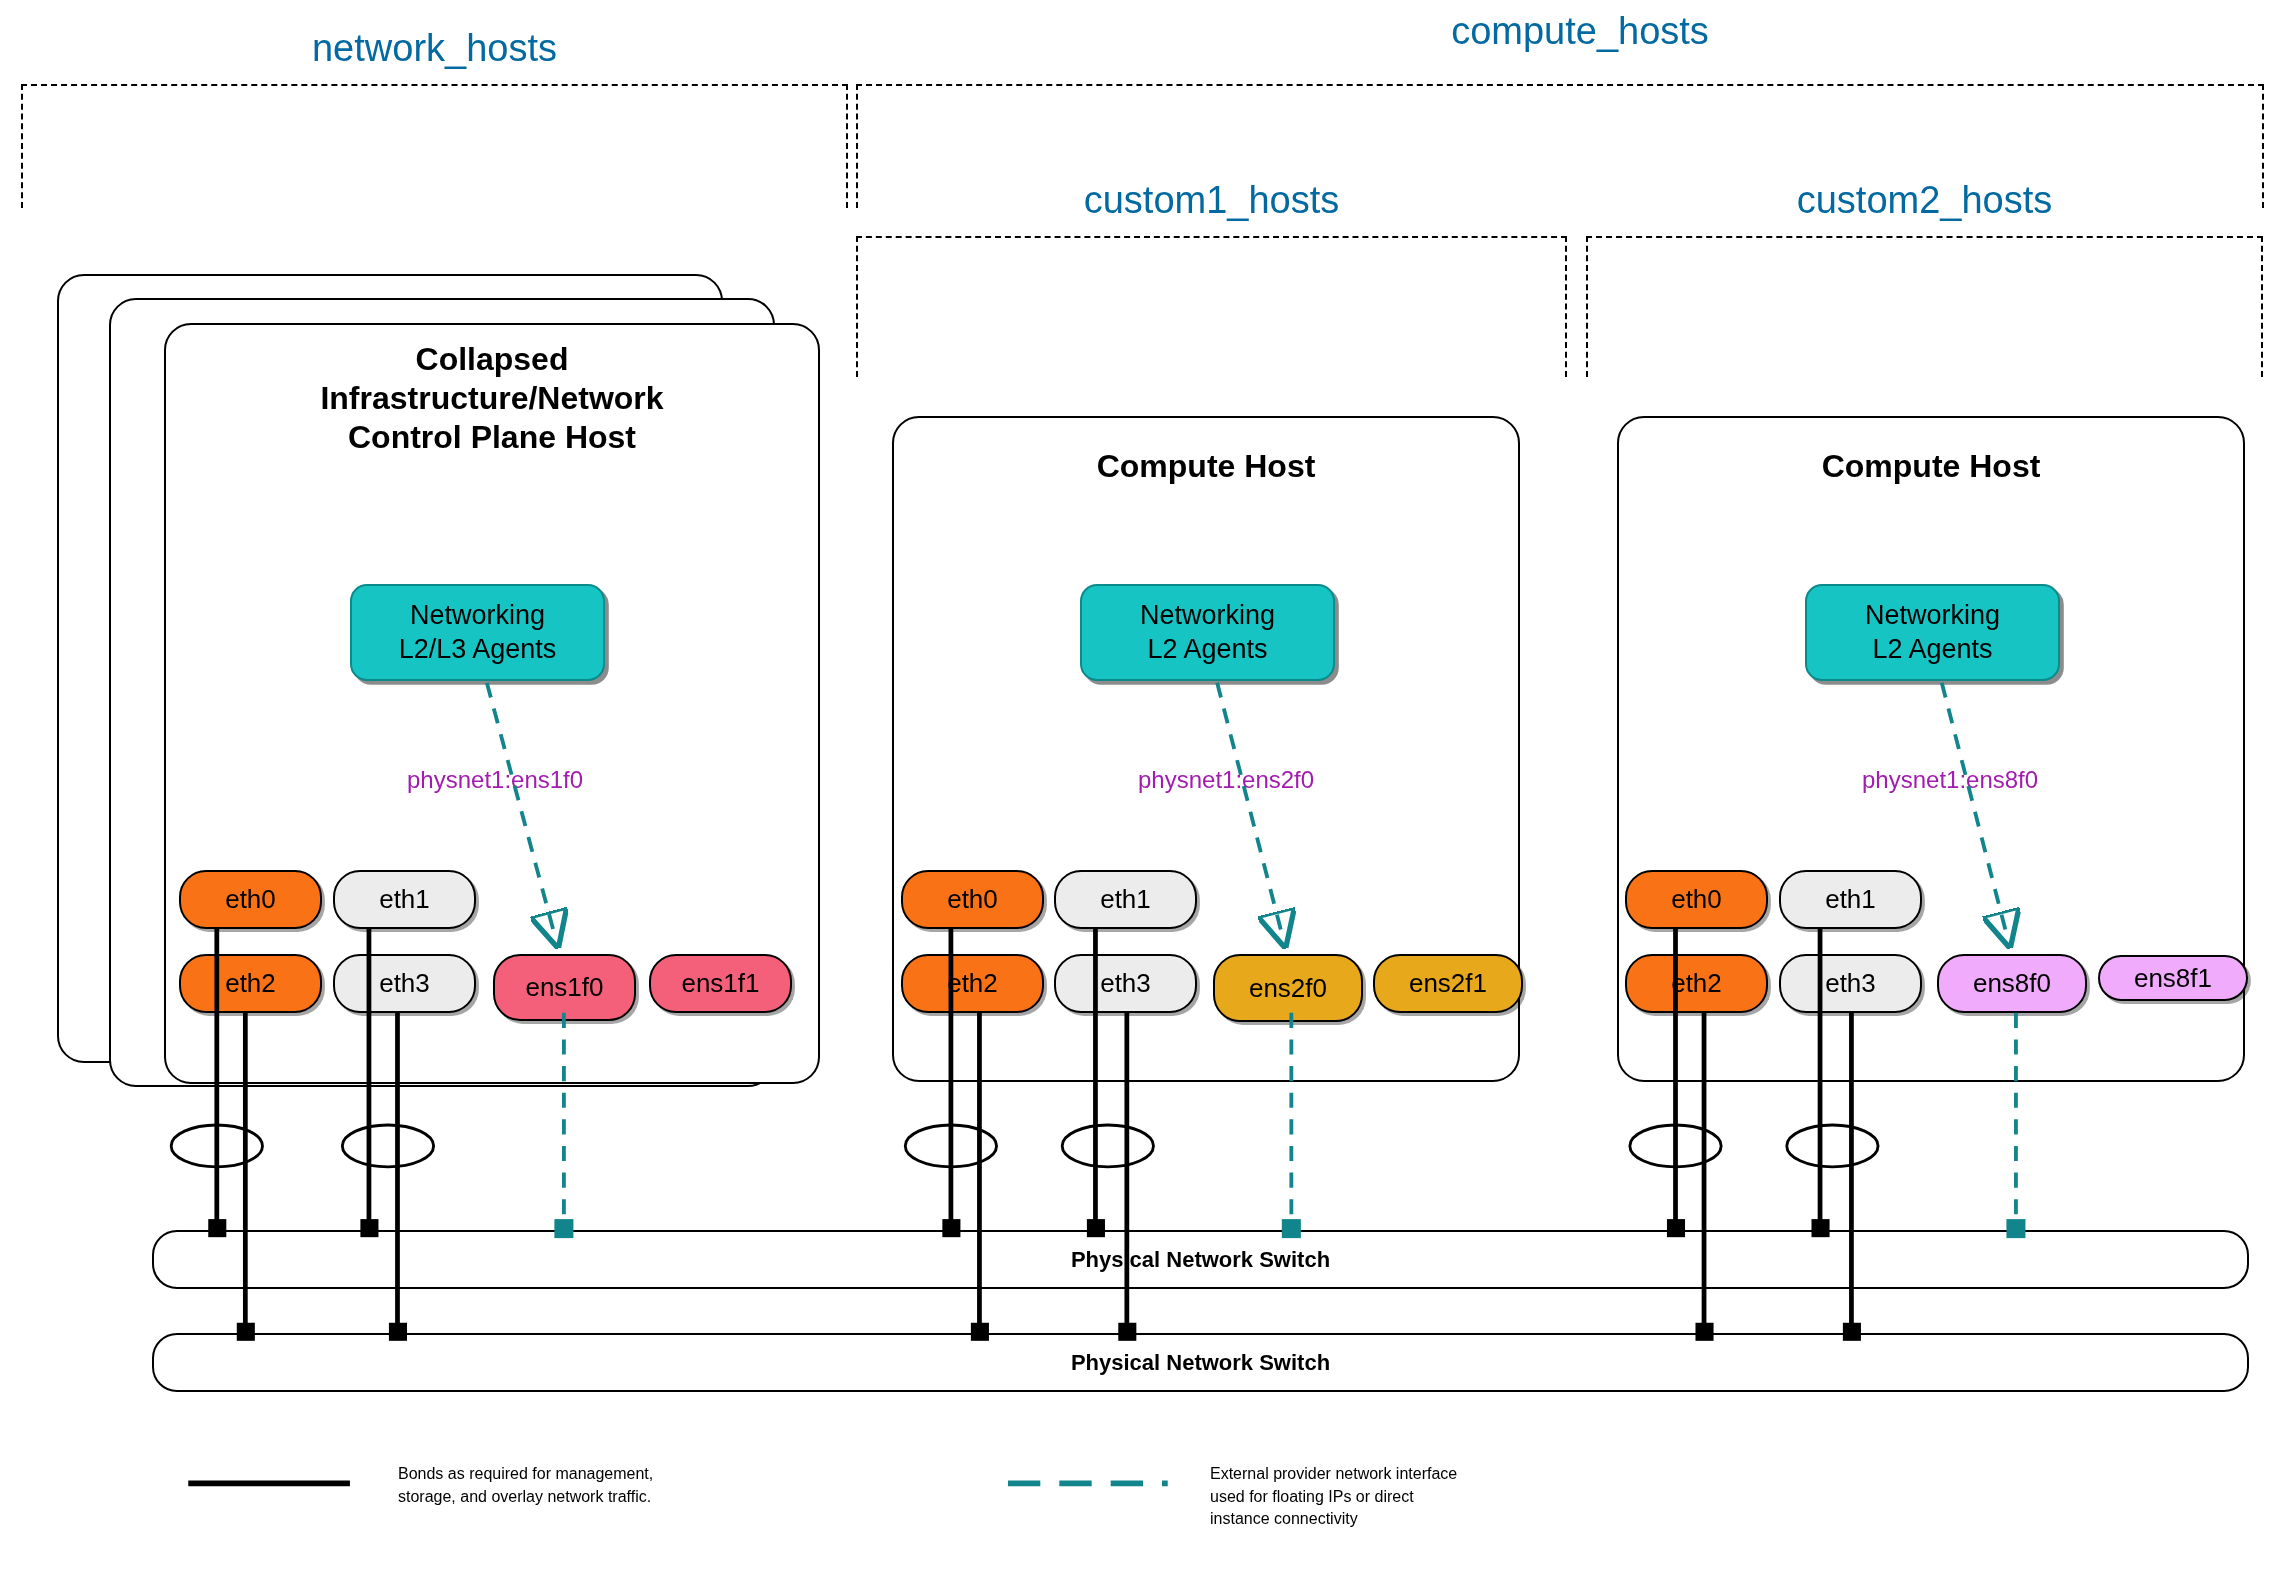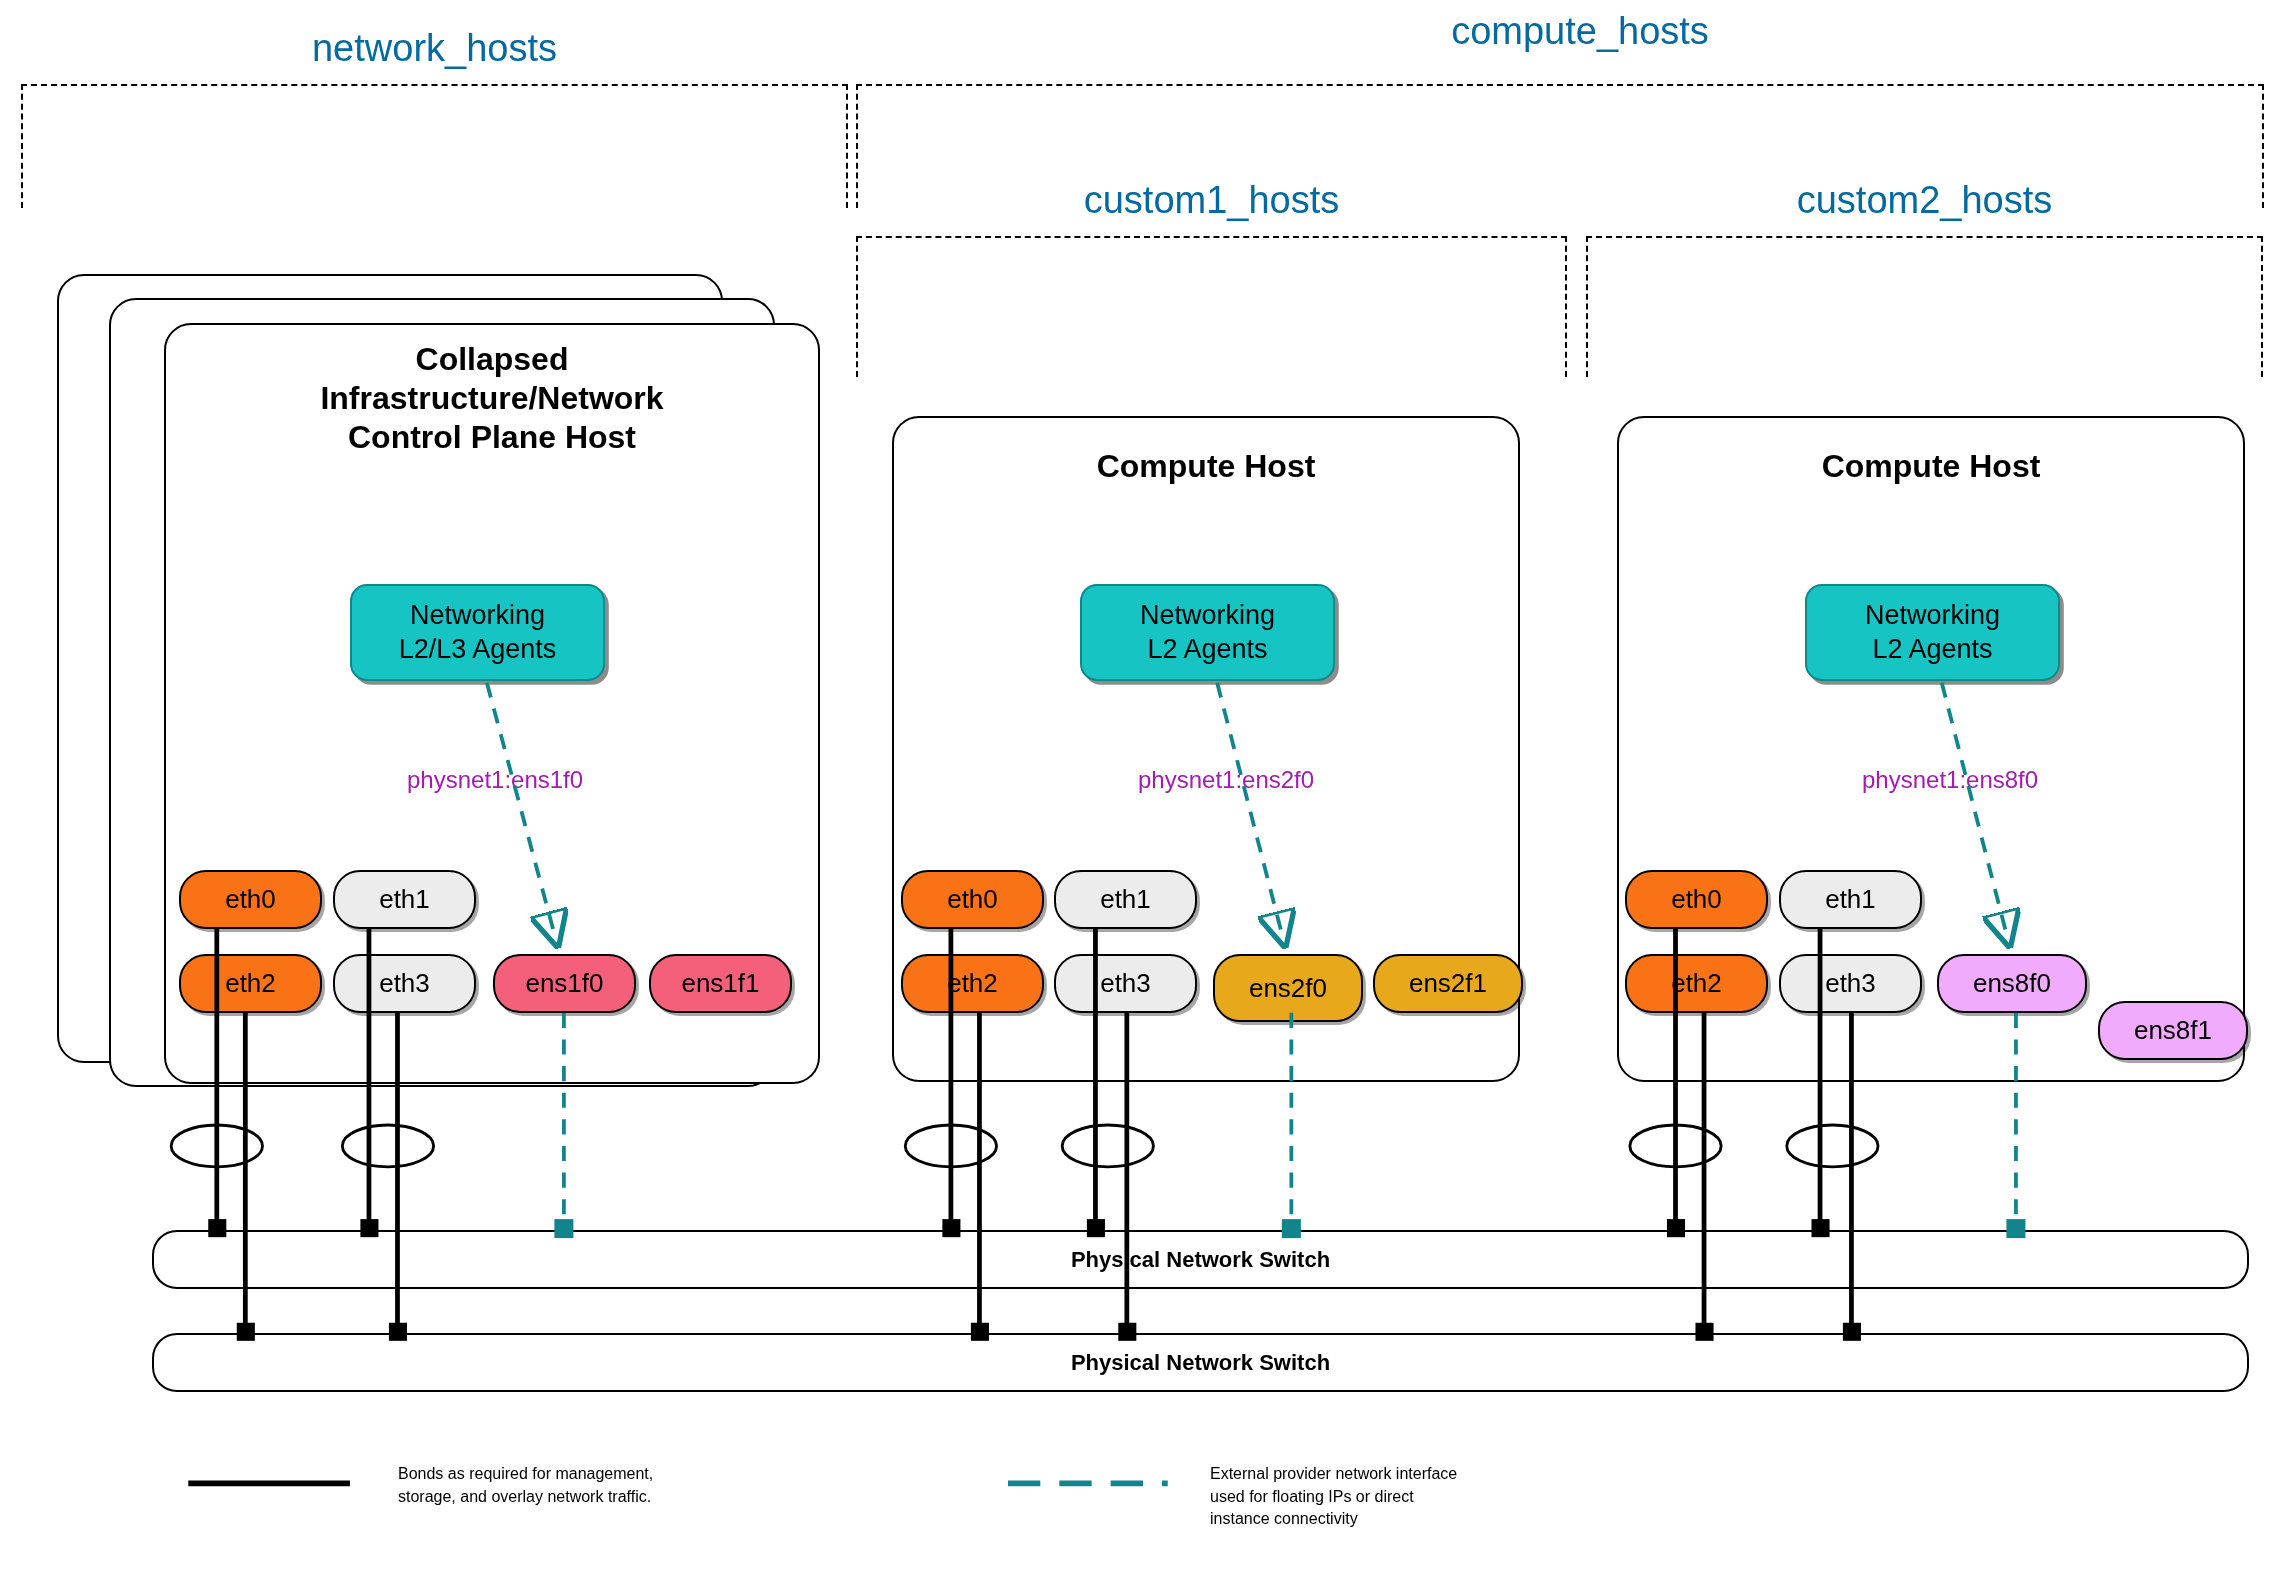--- a/index.html
+++ b/index.html
@@ -145,21 +145,21 @@
     <span>L2/L3 Agents</span>
   </div>
 
   <div class="phys-label" style="left:407px; top:766px;">physnet1:ens1f0</div>
 
   <div class="nic dark" style="left:179px; top:870px; width:143px; height:59px;">eth0</div>
   <div class="nic light" style="left:333px; top:870px; width:143px; height:59px;">eth1</div>
 
   <div class="nic dark" style="left:179px; top:954px; width:143px; height:59px;">eth2</div>
   <div class="nic light" style="left:333px; top:954px; width:143px; height:59px;">eth3</div>
-  <div class="nic pink" style="left:493px; top:954px; width:143px; height:59px;">ens1f0</div>
+  <div class="nic pink" style="left:493px; top:954px; width:143px; height:67px;">ens1f0</div>
   <div class="nic pink" style="left:649px; top:954px; width:143px; height:59px;">ens1f1</div>
 
   <div class="host-card" style="left:892px; top:416px; width:628px; height:666px;"></div>
   <div class="host-title" style="left:892px; top:447px; width:628px;">Compute Host</div>
 
   <div class="agent-box" style="left:1080px; top:584px; width:255px; height:97px; flex-direction:column;">
     <span>Networking</span>
     <span>L2 Agents</span>
   </div>
 
@@ -180,21 +180,21 @@
     <span>L2 Agents</span>
   </div>
 
   <div class="phys-label" style="left:1862px; top:766px;">physnet1:ens8f0</div>
 
   <div class="nic dark" style="left:1625px; top:870px; width:143px; height:59px;">eth0</div>
   <div class="nic light" style="left:1779px; top:870px; width:143px; height:59px;">eth1</div>
   <div class="nic dark" style="left:1625px; top:954px; width:143px; height:59px;">eth2</div>
   <div class="nic light" style="left:1779px; top:954px; width:143px; height:59px;">eth3</div>
   <div class="nic purple" style="left:1937px; top:954px; width:150px; height:59px;">ens8f0</div>
-  <div class="nic purple" style="left:2098px; top:1001px; width:150px; height:59px;">ens8f1</div>
+  <div class="nic purple" style="left:2098px; top:955px; width:150px; height:46px;">ens8f1</div>
 
   <div class="switch" style="left:152px; top:1230px; width:2097px; height:59px;">
     <span>Physical Network Switch</span>
   </div>
   <div class="switch" style="left:152px; top:1333px; width:2097px; height:59px;">
     <span>Physical Network Switch</span>
   </div>
 
   <div class="legend-text" style="left:398px; top:1463px; width:409px;">
     <div>Bonds as required for management,</div>

